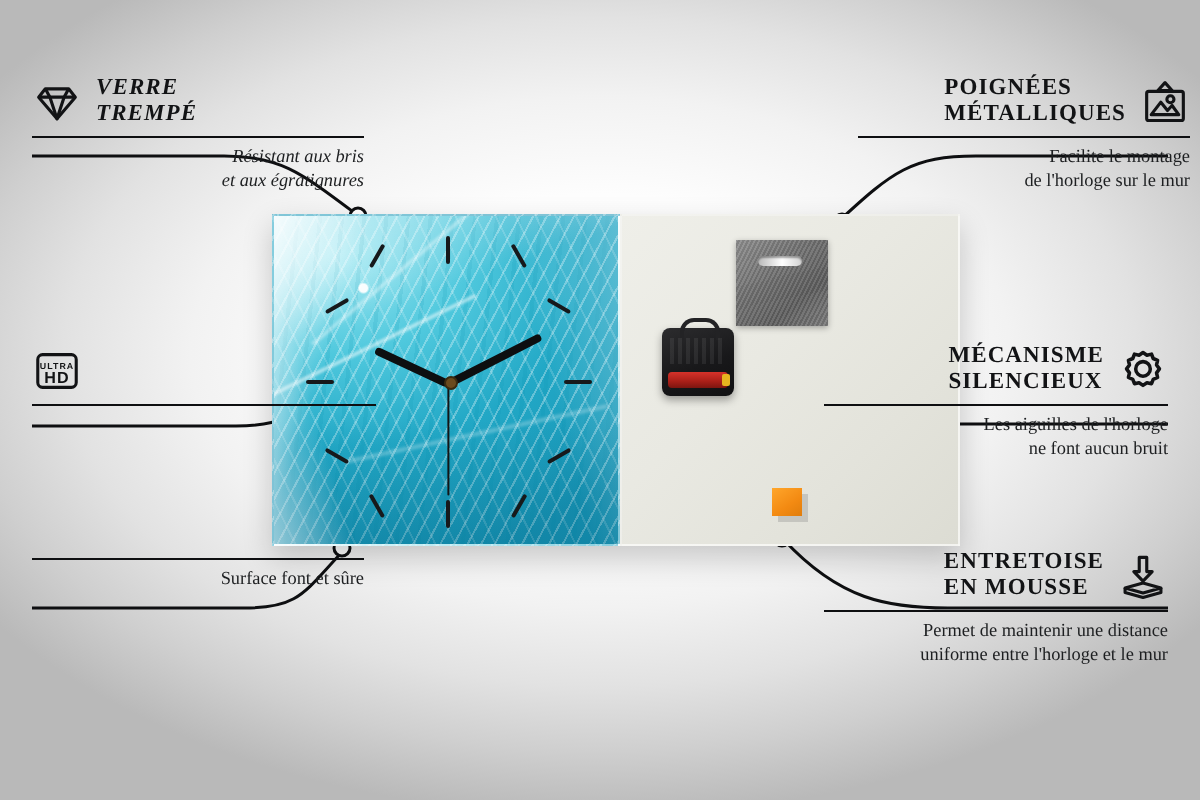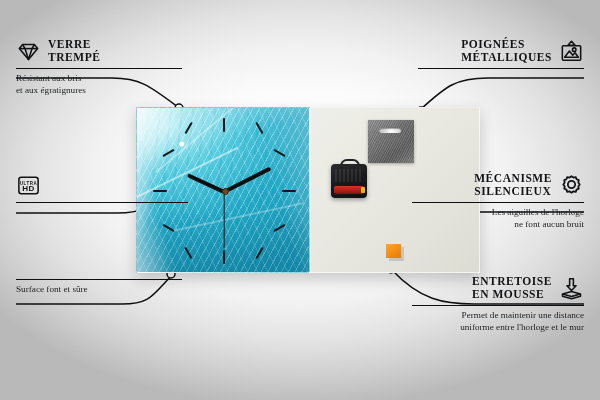--- a/index.html
+++ b/index.html
@@ -122,31 +122,31 @@
     display:flex;align-items:center;gap:7px;
     font-weight:bold;font-size:11.5px;letter-spacing:.55px;
     color:#121315;text-transform:uppercase;line-height:13px;
   }
   .co-title{white-space:pre-line;}
   .co-rule{height:1.4px;background:#0e0f11;margin:4px 0 4px;}
   .co-desc{
     font-size:9.2px;line-height:11.4px;color:#1d1f21;white-space:pre-line;
   }
   .left .co-head{justify-content:flex-start;}
-  .left .co-desc{text-align:left;}
+  .left .co-desc{text-align:right;}
   .right .co-head{justify-content:flex-end;}
   .right .co-desc{text-align:right;}
 
   .ico{width:25px;height:25px;flex:0 0 25px;display:block;}
 
   
-  #co-verre{left:16px;top:38px;width:166px;}
+  #co-verre{left:16px;top:38px;width:166px;font-style:italic;}
   #co-impression{left:16px;top:173px;width:172px;}
   #co-bords{left:16px;top:275px;width:166px;}
-  #co-poignees{left:418px;top:38px;width:166px;}
+  #co-poignees{left:429px;top:38px;width:166px;}
   #co-mecanisme{left:412px;top:172px;width:172px;}
   #co-entretoise{left:412px;top:275px;width:172px;}
 
   #wires{position:absolute;left:0;top:0;width:600px;height:400px;pointer-events:none;}
 </style>
 </head>
 <body>
 
 <div id="stage">
 
@@ -252,20 +252,22 @@
       <svg class="ico" viewBox="0 0 24 24">
         <g fill="none" stroke="#121315" stroke-width="1.5" stroke-linejoin="round">
           <path d="M12 2.2 L8.6 6 H15.4 Z"></path>
           <rect x="3.2" y="6.4" width="17.6" height="14" rx="1"></rect>
           <path d="M5.4 17.6 L10 11.6 L13.2 15.6 L15.4 13.2 L18.6 17.6 Z"></path>
           <circle cx="14.6" cy="10.2" r="1.7"></circle>
         </g>
       </svg>
     </div>
     <div class="co-rule"></div>
+    <div class="co-desc">Facilite le montage
+de l'horloge sur le mur</div>
   </div>
 
   <div class="callout right" id="co-mecanisme">
     <div class="co-head">
       <span class="co-title">MÉCANISME
 SILENCIEUX</span>
       <svg class="ico" viewBox="0 0 24 24">
         <g fill="none" stroke="#121315" stroke-width="1.7" stroke-linejoin="round">
           <path d="M12 3.1 L13.9 4.4 L16.1 3.9 L16.9 6 L19 6.9 L18.5 9.1 L19.9 11 L18.5 12.9
                    L19 15.1 L16.9 16 L16.1 18.1 L13.9 17.6 L12 18.9 L10.1 17.6 L7.9 18.1

